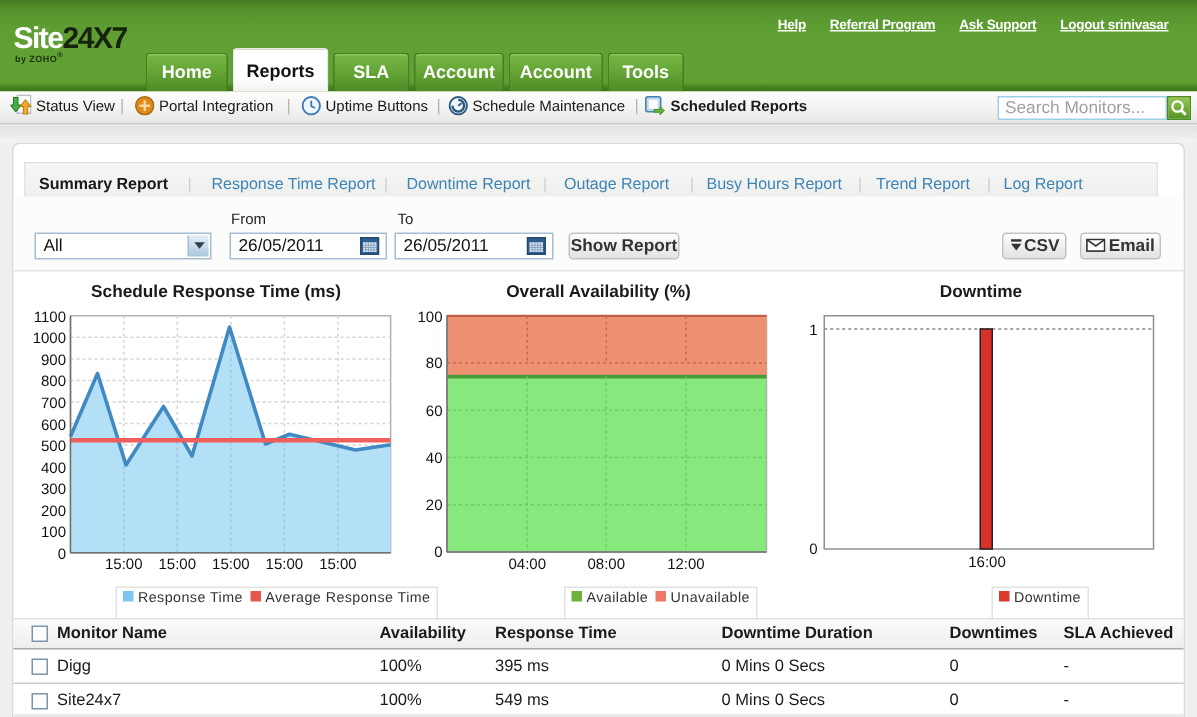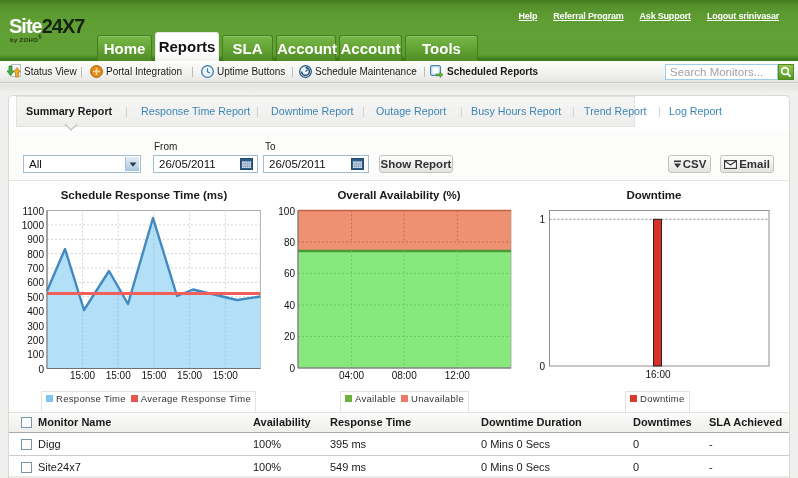--- a/index.html
+++ b/index.html
@@ -10,53 +10,53 @@
   background:linear-gradient(to bottom,#44791f 0%,#528d2b 8%,#5a9730 18%,#5e9d32 30%,#60a034 55%,#5f9f33 90%,#427e1d 96%,#3b7718 100%); }
 #logo { position:absolute; left:9px; top:19px; color:#fff; font-size:20px; font-weight:bold; letter-spacing:-1px; line-height:15px; }
 #logo .dark { color:#16230e; }
 #byzoho { position:absolute; left:10px; top:34px; color:#1d300f; font-size:6px; font-weight:bold; letter-spacing:0.3px; }
 #toplinks { position:absolute; top:11px; right:19px; font-size:9px; letter-spacing:-0.2px; }
 #toplinks span { color:#fff; text-decoration:underline; margin-left:16px; font-weight:bold; }
 #tabs { position:absolute; left:97px; bottom:0px; height:29px; }
 .tab { position:absolute; bottom:0; height:26px; line-height:25px; text-align:center;
   background:linear-gradient(to bottom,#77b748 0%,#65a636 45%,#4f8b25 100%);
   border:1px solid #467f1e; border-bottom:none;
-  border-radius:3px 3px 0 0; color:#fff; font-weight:bold; font-size:15px;
+  border-radius:3px 3px 0 0; color:#fff; font-weight:bold; font-size:12px;
   box-shadow:inset 0 1px 0 #8cc561; }
 .tab.active { background:linear-gradient(to bottom,#ffffff 70%,#f1f1ef 100%); color:#111; height:29px; line-height:28px; box-shadow:none; border-color:#e8e8e8; }
 
 #toolbar { position:absolute; top:61px; left:0; width:798px; height:22px;
   background:linear-gradient(to bottom,#fdfdfc 0%,#f3f3f1 55%,#e6e6e4 100%); border-bottom:1px solid #c9c9c7; }
 #tbitems { position:absolute; left:0px; top:0; width:640px; height:21px; font-size:10px; color:#1a1a1a; }
 #tbitems .it { position:absolute; top:0; height:21px; line-height:21px; white-space:nowrap; }
 #tbitems .sep { position:absolute; top:0; height:21px; line-height:20px; color:#b5b5b5; font-size:11px; }
 #tbitems svg { vertical-align:-3px; margin-right:4px; }
 #searchwrap { position:absolute; left:665px; top:3px; width:137px; height:16px; }
 #searchtxt { position:absolute; left:0; top:0; width:113px; height:16px; border:1px solid #9ccfe8; background:#fff; font-size:11.5px; color:#a0a0a0; line-height:14px; padding-left:4px; }
 #searchbtn { position:absolute; left:113px; top:0; width:16px; height:16px; background:linear-gradient(to bottom,#94c94d,#569427); border:1px solid #4d8a20; }
 
 #gap { position:absolute; top:84px; left:0; width:798px; height:11px; background:linear-gradient(to bottom,#e2e2e0,#f3f3f1); }
 
 #panel { position:absolute; top:95px; left:8px; width:782px; height:383px; background:#fff; border:1px solid #d9d9d7; border-bottom:none; border-radius:5px 5px 0 0; }
-#rtabs { position:absolute; left:7px; top:0; width:619px; height:31px; background:linear-gradient(to bottom,#f6f6f4,#ededeb); border:1px solid #e2e2e0; font-size:10.7px; }
+#rtabs { position:absolute; left:7px; top:12px; width:756px; height:31px; background:linear-gradient(to bottom,#f6f6f4,#ededeb); border:1px solid #e2e2e0; font-size:10.7px; }
 #rtabs .rt { position:absolute; top:0; height:29px; line-height:29px; color:#3d85b5; white-space:nowrap; }
 #rtabs .active { color:#1a1a1a; font-weight:bold; }
 #rtabs .div { position:absolute; top:0; height:29px; line-height:28px; color:#cfcfcd; }
 #caret { position:absolute; left:47px; top:27px; width:0; height:0; border-left:7px solid transparent; border-right:7px solid transparent; border-top:7px solid #c5c5c3; }
 #caret2 { position:absolute; left:48.5px; top:27px; width:0; height:0; border-left:5.5px solid transparent; border-right:5.5px solid transparent; border-top:5.5px solid #f4f4f2; }
 
 #filterband { position:absolute; top:131px; left:9px; width:780px; height:50px; background:#fcfcfb; border-bottom:1px solid #e5e5e3; }
 .flabel { position:absolute; font-size:10px; color:#222; }
 .inputbox { position:absolute; height:18px; border:1px solid #a6bdd1; background:#fff; font-size:11.5px; line-height:16px; padding-left:5px; color:#111; }
 .gbtn { position:absolute; height:18px; background:linear-gradient(to bottom,#fefefe,#efefed 50%,#e3e3e1); border:1px solid #c2c2c0; border-radius:3px; font-size:11.5px; font-weight:bold; color:#333; text-align:center; }
 .selarrow { position:absolute; right:1px; top:1px; width:14px; height:14px; background:linear-gradient(to bottom,#e3eef7 0%,#c8dcec 50%,#a9c6de 100%); border-left:1px solid #a6bdd1; text-align:center; line-height:12px; }
 
 .ctitle { position:absolute; top:189px; font-size:11.5px; font-weight:bold; color:#1a1a1a; text-align:center; width:240px; }
 
-.legend { position:absolute; top:391px; border:1px solid #e2e2e0; background:#fff; font-size:9.5px; color:#333; letter-spacing:0.3px; height:26px; line-height:13px; padding:0 4px; white-space:nowrap; }
+.legend { position:absolute; top:391px; border:1px solid #e2e2e0; background:#fff; font-size:9.5px; color:#333; letter-spacing:0.3px; height:26px; line-height:13px; padding:0 4px; white-space:nowrap;margin-left:36px; }
 .sq { display:inline-block; width:7px; height:7px; margin-right:3px; position:relative; top:0px; }
 
 .thead { position:absolute; top:412px; left:9px; width:780px; height:21px; background:linear-gradient(to bottom,#fbfbfa,#eeeeec); border-top:1px solid #e0e0de; border-bottom:1px solid #a9a9a7; }
 .trow1 { position:absolute; top:434px; left:9px; width:780px; height:22px; border-bottom:1px solid #cccccc; background:#fff; }
 .trow2 { position:absolute; top:457px; left:9px; width:780px; height:21px; background:#fff; }
 .tc { position:absolute; font-size:11px; color:#1a1a1a; white-space:nowrap; }
 .hb { font-weight:bold; }
 .cbx { position:absolute; width:11px; height:11px; border:1px solid #7d95ab; background:#fdfdfd; box-sizing:border-box; }
 </style>
 </head>
@@ -64,21 +64,21 @@
 <div id="header">
   <div id="logo">Site<span class="dark">24X7</span></div>
   <div id="byzoho">by ZOHO<sup style="font-size:5px;">®</sup></div>
   <div id="toplinks"><span>Help</span><span>Referral Program</span><span>Ask Support</span><span>Logout srinivasar</span></div>
   <div id="tabs">
     <span class="tab" style="left:0px; width:55px;">Home</span>
     <span class="tab active" style="left:58px; width:64px;">Reports</span>
     <span class="tab" style="left:125px; width:51px;">SLA</span>
     <span class="tab" style="left:179px; width:60px;">Account</span>
     <span class="tab" style="left:242px; width:63px;">Account</span>
-    <span class="tab" style="left:308px; width:73px;">Tools</span>
+    <span class="tab" style="left:308px; width:51px;">Tools</span>
   </div>
 </div>
 <div id="toolbar">
   <div id="tbitems">
     <span class="it" style="left:7px;"><svg width="14" height="14" viewBox="0 0 14 14" style="vertical-align:-3px; margin-right:3px;">
           <rect x="4.5" y="0.5" width="9" height="12" fill="#f8fafc" stroke="#b6bec6"></rect>
           <path d="M2 2 L5 2 L5 7 L7 7 L3.5 11.5 L0 7 L2 7 Z" fill="#46b146" stroke="#1f7a1f" stroke-width="0.7"></path>
           <path d="M8.5 13 L11.5 13 L11.5 8 L13.5 8 L10 3.5 L6.5 8 L8.5 8 Z" fill="#f2aa2e" stroke="#b57c12" stroke-width="0.7"></path>
         </svg>Status View</span>
     <span class="sep" style="left:80px;">|</span>

